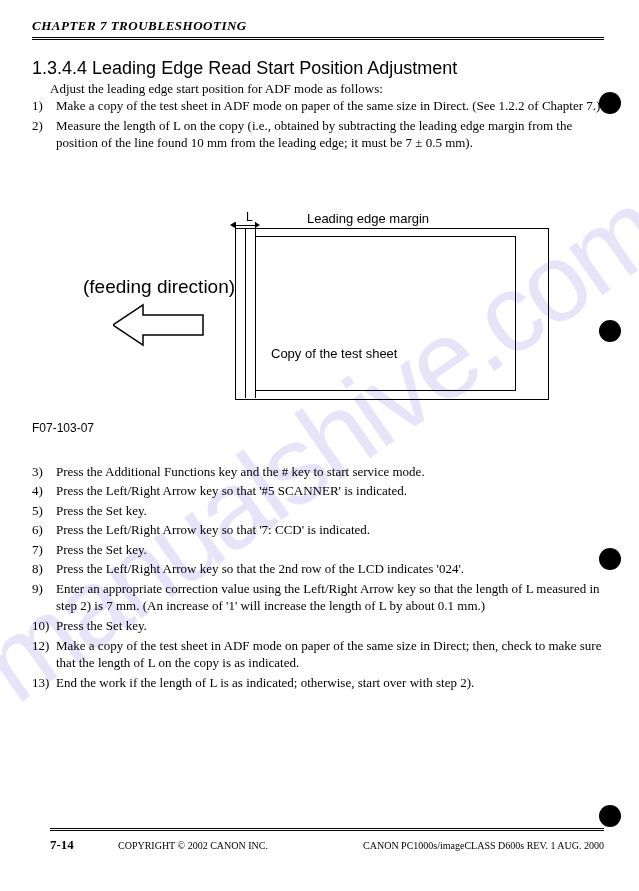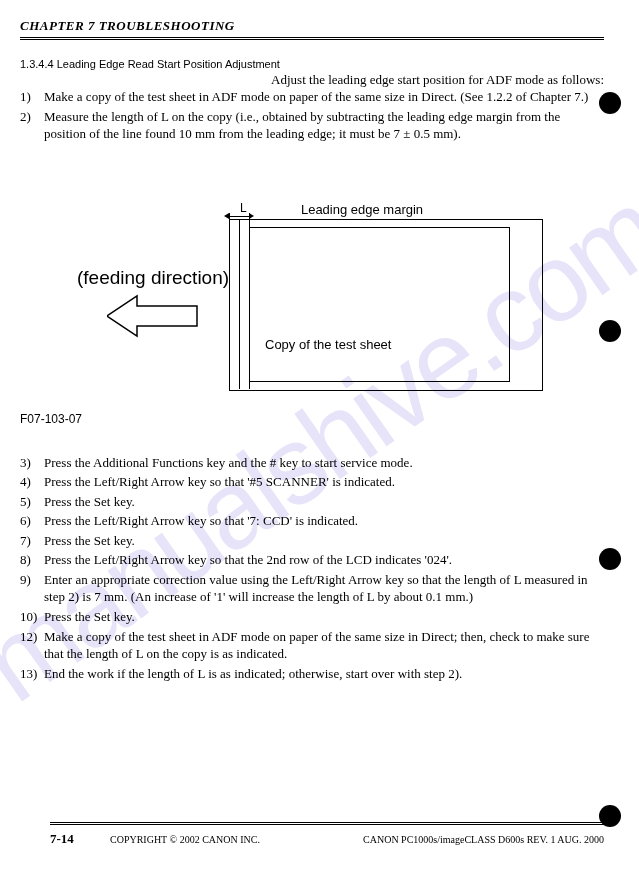--- a/index.html
+++ b/index.html
@@ -8,43 +8,43 @@
     font-family: "Times New Roman", serif;
     font-size: 13px;
     color: #000;
     background: #fff;
     width: 639px;
     height: 891px;
     position: relative;
     overflow: hidden;
   }
   .page {
-    padding: 18px 35px 0 20px;
+    padding: 18px 35px 0 32px;
     position: relative;
     height: 100%;
     box-sizing: border-box;
   }
   .header {
     font-style: italic;
     font-weight: bold;
     font-size: 13px;
     letter-spacing: 0.5px;
     margin-bottom: 3px;
   }
   .hr-double {
     border: 0;
     border-top: 3px double #000;
     margin: 0 0 18px 0;
   }
   .section-title {
     font-family: Arial, sans-serif;
-    font-size: 11px;
+    font-size: 18px;
     margin: 0 0 2px 0;
   }
-  .indent1 { margin-left: 18px; text-align: right; }
+  .indent1 { margin-left: 18px; }
   .list-row {
     display: flex;
     margin: 0 0 2px 0;
     line-height: 1.35;
   }
   .list-num {
     width: 24px;
     flex-shrink: 0;
   }
   .list-txt { flex: 1; }
@@ -168,28 +168,29 @@
   }
   .fig-num {
     font-family: Arial, sans-serif;
     font-size: 12px;
     text-align: left;
     margin-top: 8px;
   }
   .lower-list { margin-top: 28px; }
   .footer {
     position: absolute;
-    bottom: 44px;
+    bottom: 38px;
     left: 50px;
     right: 35px;
     border-top: 3px double #000;
     padding-top: 6px;
     display: flex;
     align-items: baseline;
     font-size: 10px;
+    gap: 8px;
   }
   .footer .pg {
     font-size: 13px;
     font-weight: bold;
     width: 60px;
   }
   .footer .cpy { flex: 1; font-size: 10px; }
   .footer .rev { font-size: 10px; }
   .hole {
     position: absolute;

